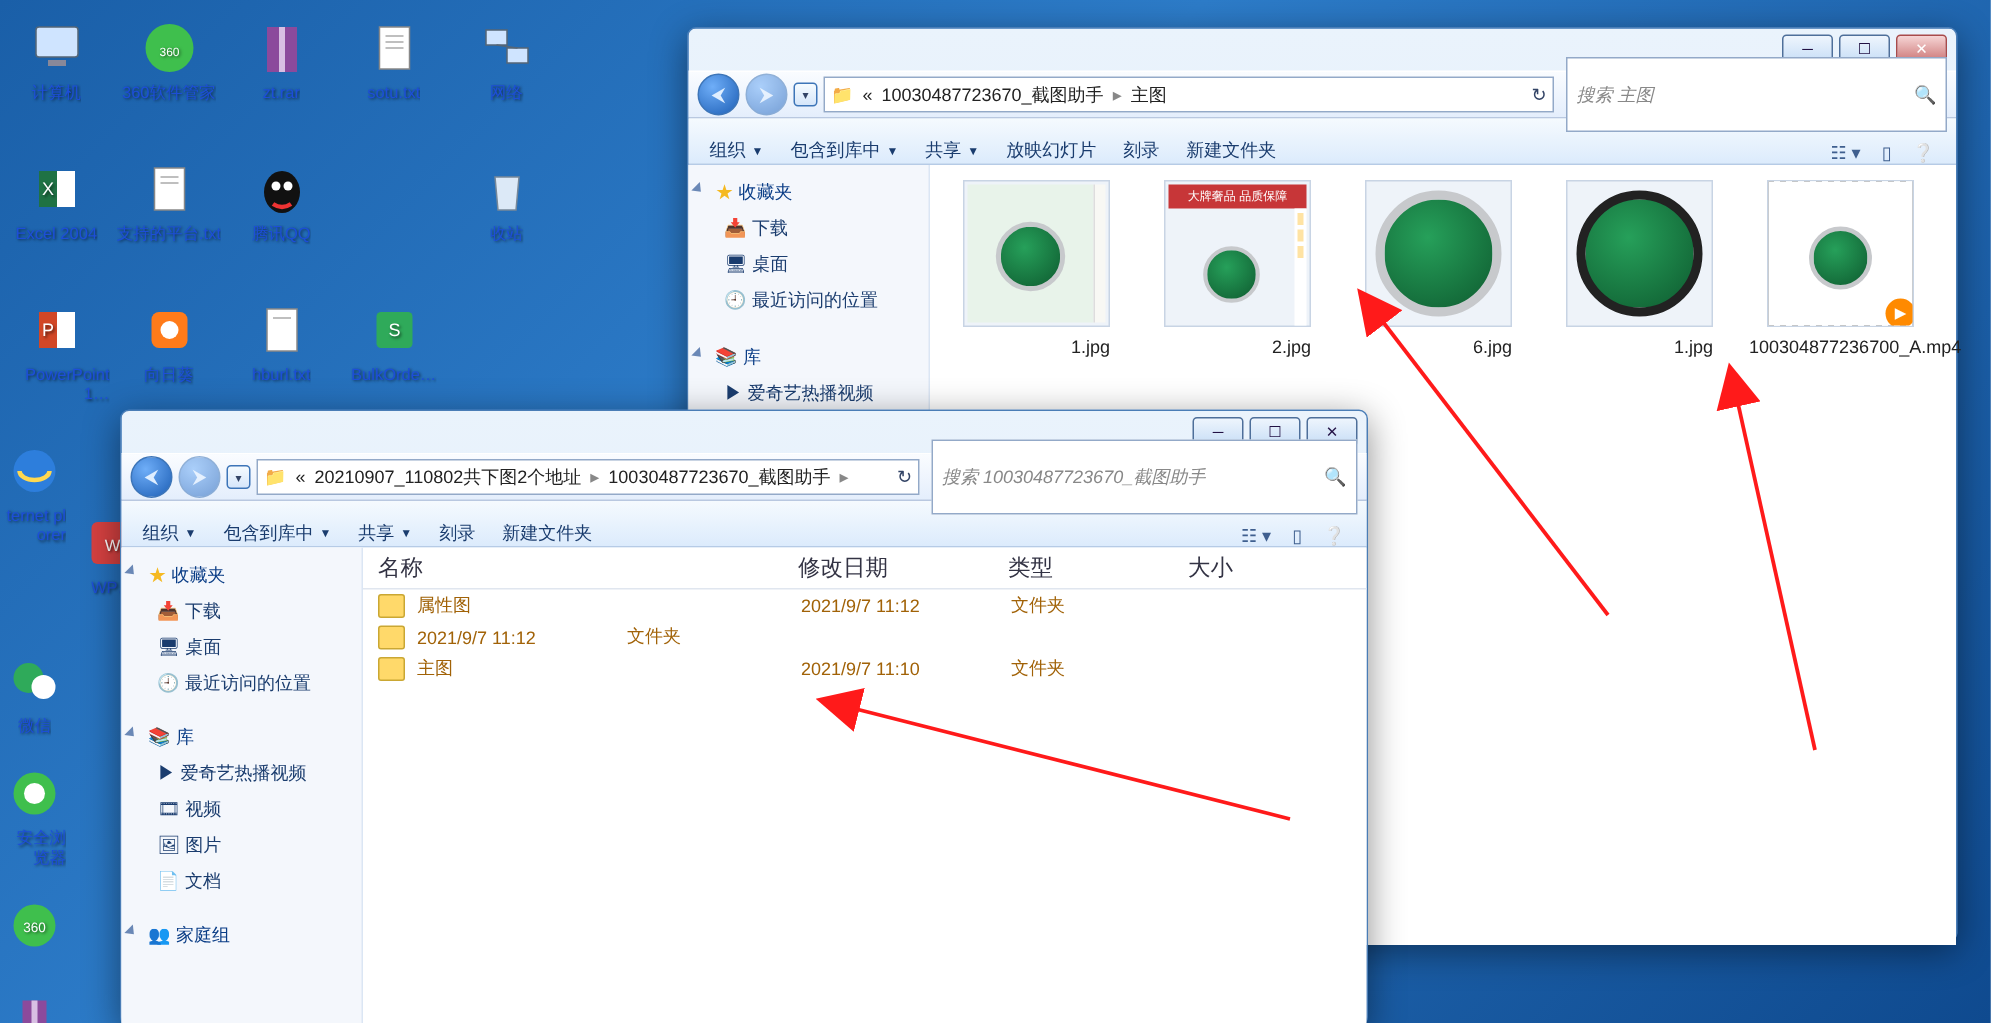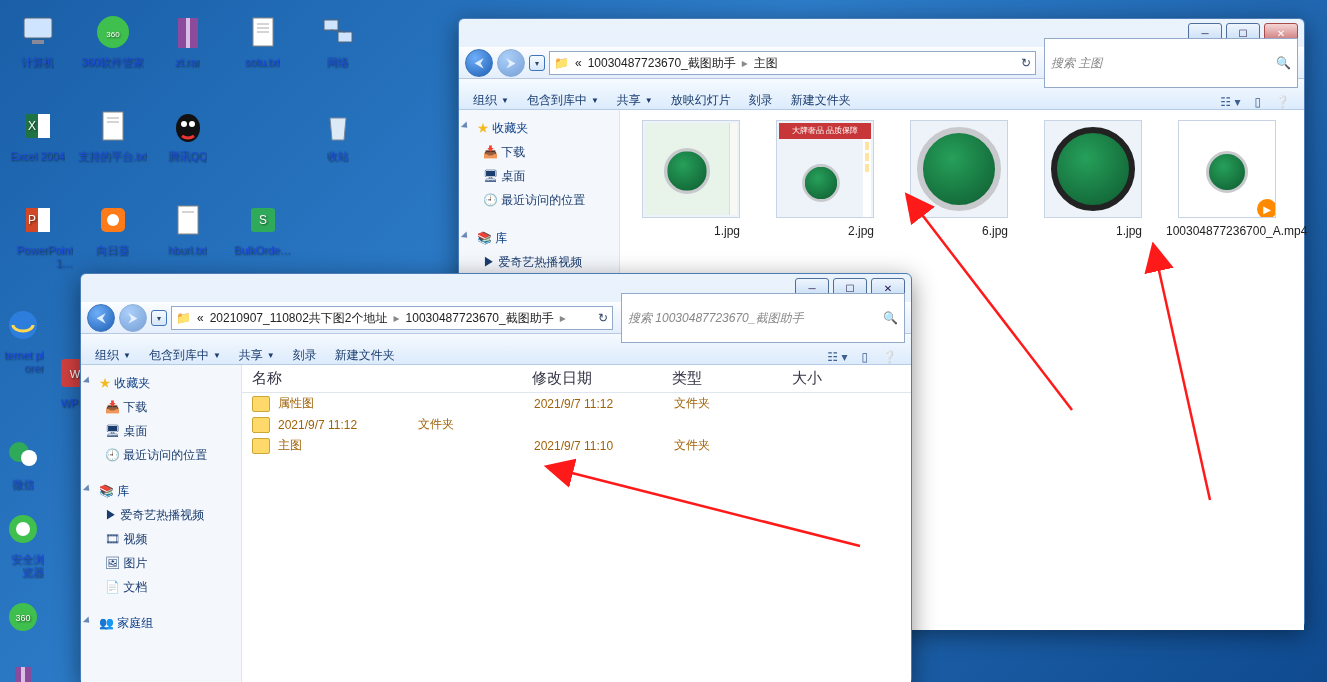--- a/index.html
+++ b/index.html
@@ -188,21 +188,21 @@
         <div class="glyph">
           <svg width="40" height="40">
             <rect x="8" y="8" width="24" height="24" rx="3" fill="#2faa5a"></rect>
             <text x="20" y="24" text-anchor="middle" fill="#fff" font-size="12">S</text>
           </svg>
         </div>
         <span>BulkOrde…</span>
       </div>
   </div>
 
-  <div style="position:absolute;left:0;top:299px;display:flex;flex-direction:column;gap:0">
+  <div style="position:absolute;left:0;top:288px;display:flex;flex-direction:column;gap:0">
     <div class="d-icon" style="width:42px">
         <div class="glyph">
           <svg width="36" height="36">
             <circle cx="18" cy="18" r="14" fill="#2d7edc"></circle>
             <path d="M8 18a10 6 0 0 0 20 0" fill="none" stroke="#ffd850" stroke-width="3"></path>
           </svg>
         </div>
         <span>ternet plorer</span>
       </div>
     <div class="d-icon" style="width:42px;position:absolute;left:52px;top:48px">

